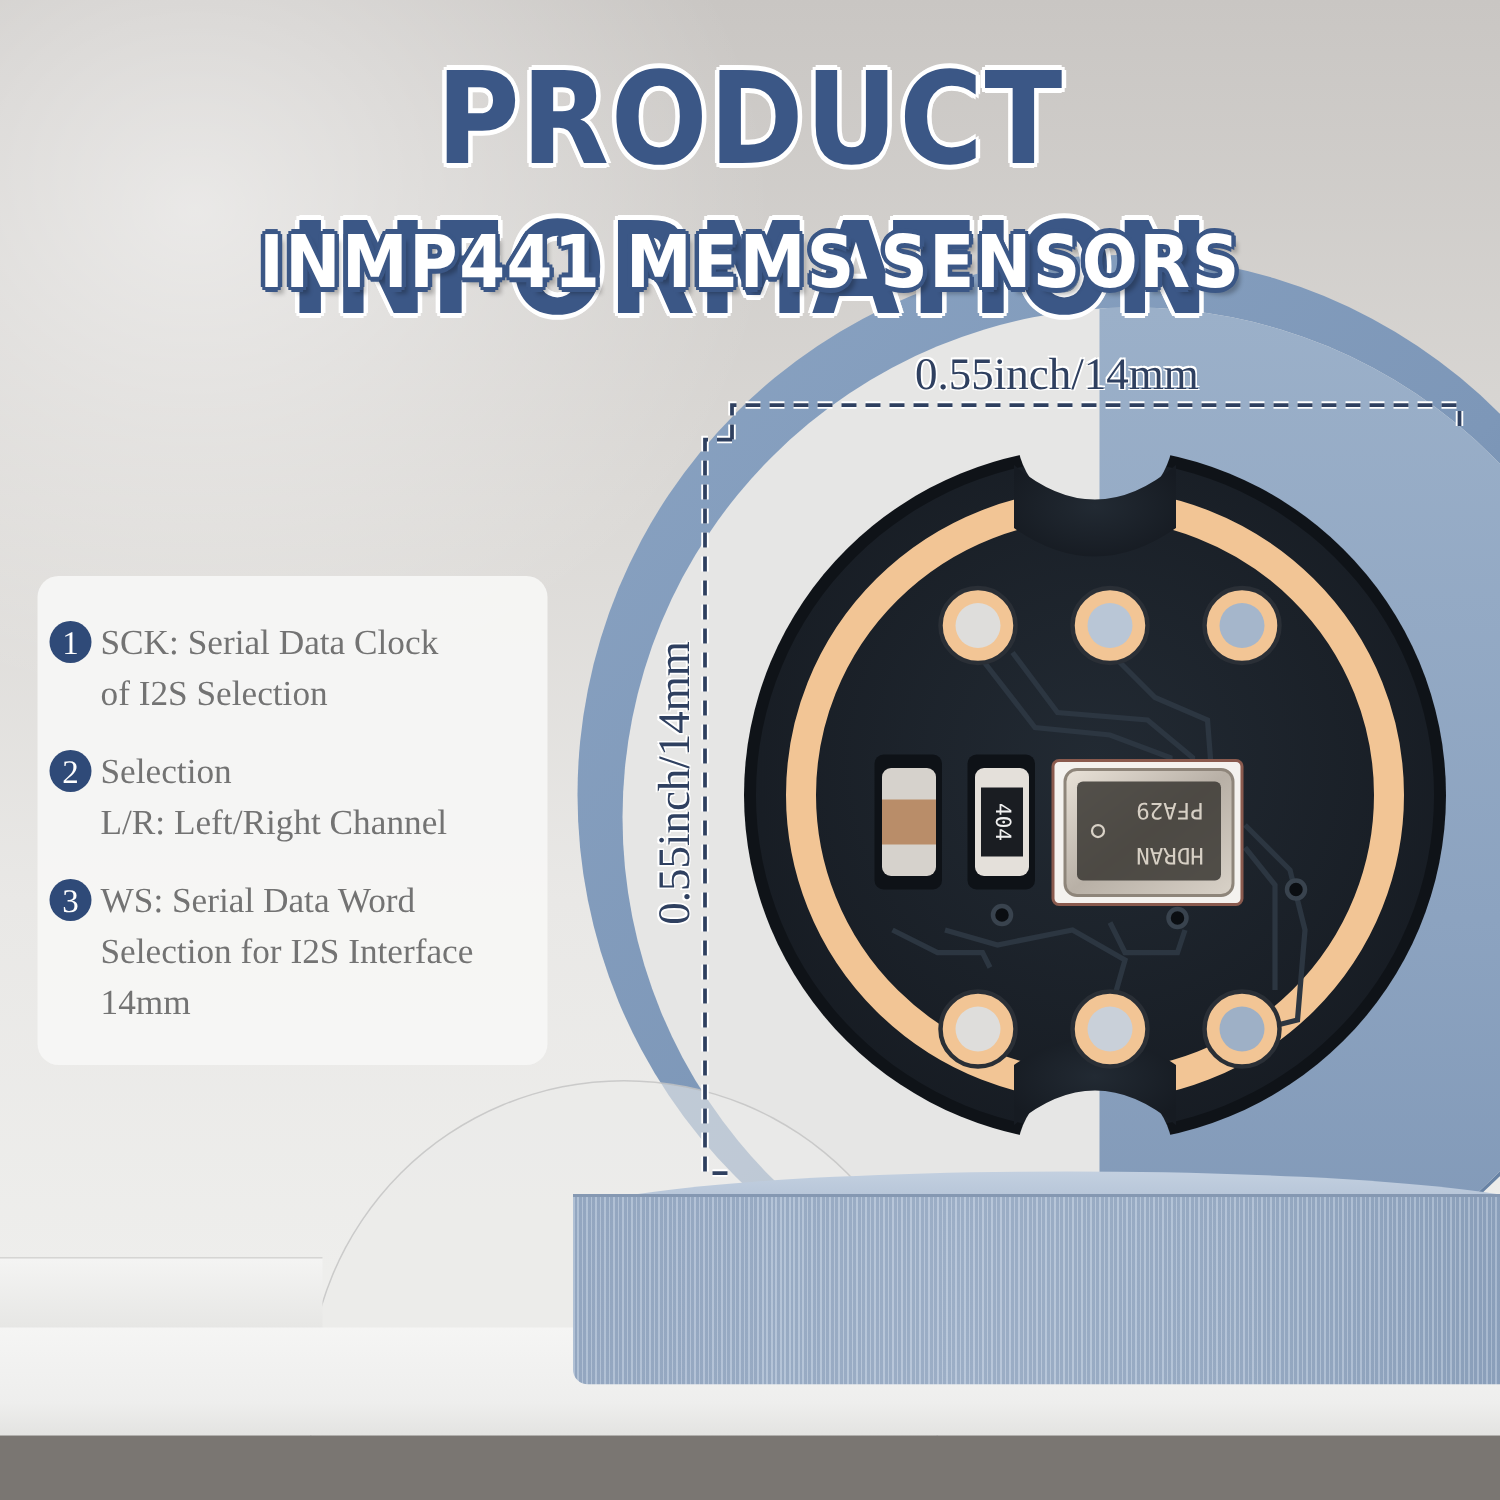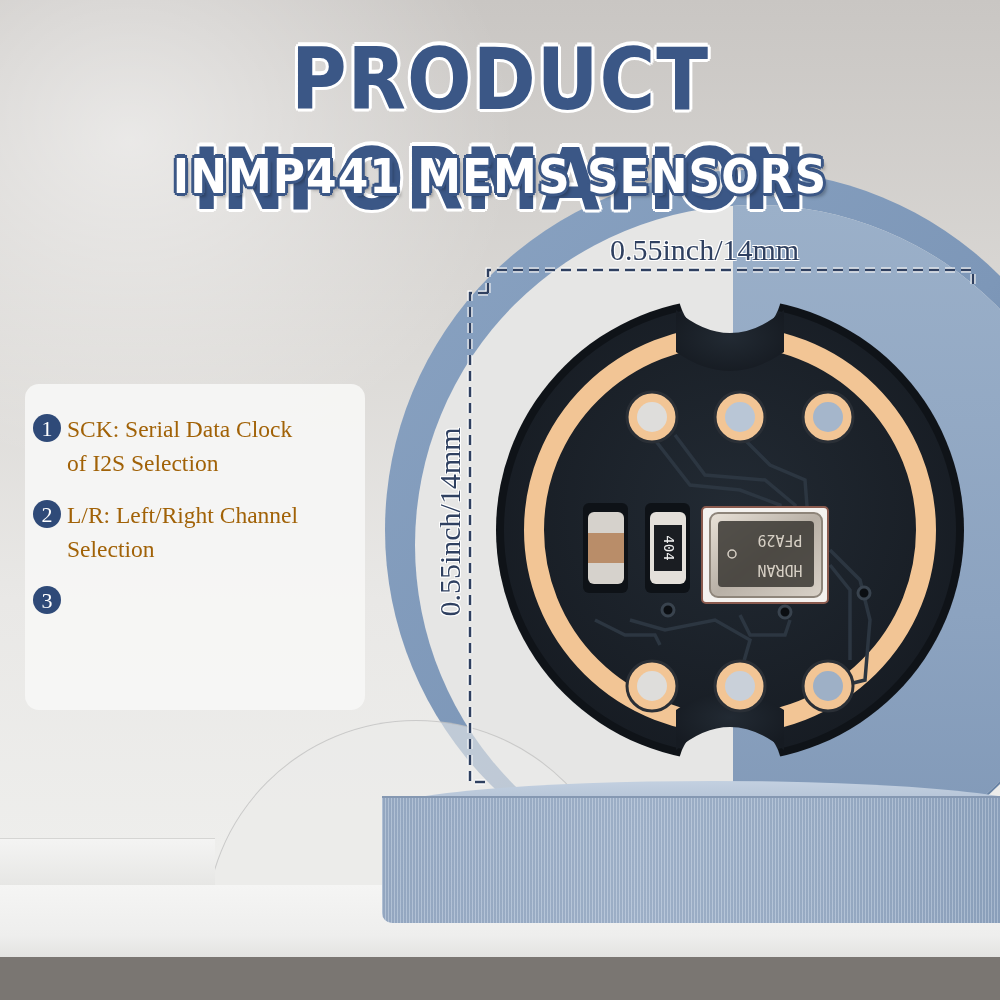--- a/index.html
+++ b/index.html
@@ -85,21 +85,21 @@
       box-sizing: border-box; padding: 28px 10px 0 8px;
     }
     .info-item { display: flex; align-items: flex-start; margin-bottom: 18px; }
     .badge {
       flex: 0 0 auto; width: 28px; height: 28px; border-radius: 50%;
       background: #2f4a78; color: #fff; font-size: 22px; line-height: 29px;
       text-align: center; margin-right: 6px; margin-top: 2px;
       font-family: "Liberation Serif", serif;
     }
     .info-text {
-      font-size: 23.5px; line-height: 34px; color: #a16207;
+      font-size: 23.5px; line-height: 34px; color: #737373;
       font-family: "Liberation Serif", serif;
     }
     
     .dim-h-label {
       position: absolute; left: 610px; top: 233px;
       font-size: 30px; color: #2f4060; font-family: "Liberation Serif", serif;
       text-shadow: 1px 1px 0 #fff, -1px -1px 0 #fff, 1px -1px 0 #fff, -1px 1px 0 #fff;
     }
     .dim-v-label {
       position: absolute; left: 300px; top: 505px; width: 300px; text-align: center;
@@ -134,26 +134,31 @@
   <div class="info-item">
     <span class="badge">1</span>
     <div class="info-text">
       <div>SCK: Serial Data Clock</div>
       <div>of I2S Selection</div>
     </div>
   </div>
   <div class="info-item">
     <span class="badge">2</span>
     <div class="info-text">
+      <div>Selection</div>
       <div>L/R: Left/Right Channel</div>
-      <div>Selection</div>
     </div>
   </div>
   <div class="info-item">
     <span class="badge">3</span>
+    <div class="info-text">
+      <div>WS: Serial Data Word</div>
+      <div>Selection for I2S Interface</div>
+      <div>14mm</div>
+    </div>
   </div>
 </div>
 
 <svg class="dash-line" style="left:0;top:0;" width="1000" height="1000">
   <g fill="none" stroke-dasharray="10 6" stroke-linecap="butt">
     <path d="M488 293 L488 270 L973 270 L973 290 M488 293 L470 293 L470 296 L470 782 L490 782" stroke="#ffffff" stroke-width="5"></path>
     <path d="M488 293 L488 270 L973 270 L973 290 M488 293 L470 293 L470 296 L470 782 L490 782" stroke="#2f4060" stroke-width="2.5"></path>
   </g>
 </svg>
 <div class="dim-h-label">0.55inch/14mm</div>

